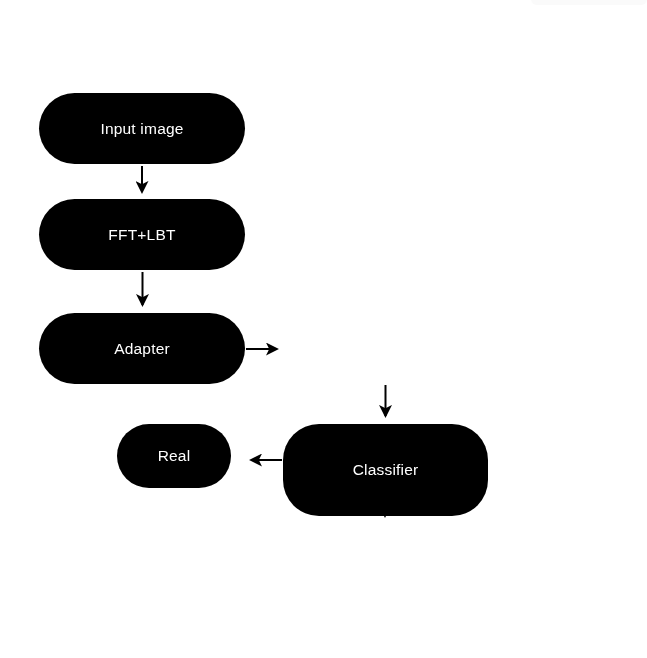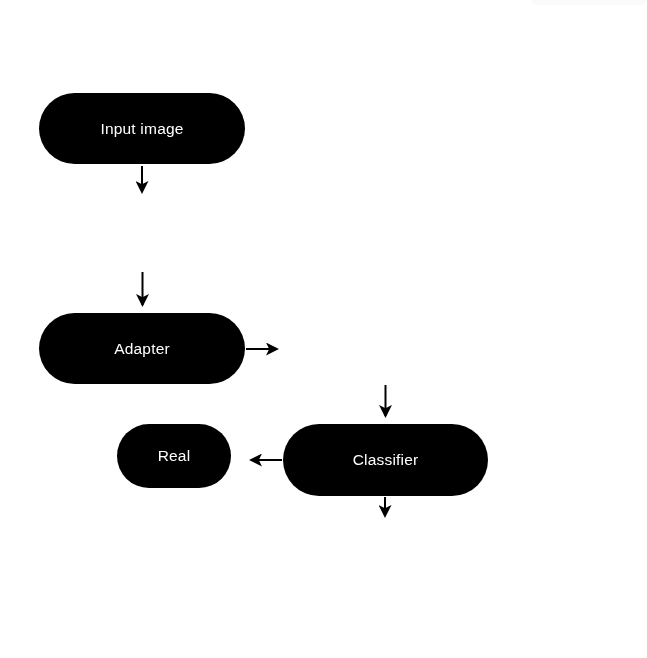--- a/index.html
+++ b/index.html
@@ -42,21 +42,21 @@
     font-size: 15.5px;
     letter-spacing: 0.2px;
     text-align: center;
     box-sizing: border-box;
   }
   .node-input-image   { left: 31px;  top: 93px;  width: 206px; height: 71px; }
   .node-fft-lbt       { left: 31px;  top: 199px; width: 206px; height: 71px; }
   .node-adapter       { left: 31px;  top: 313px; width: 206px; height: 71px; }
   .node-binary        { left: 275px; top: 313px; width: 205px; height: 71px; }
   .node-real          { left: 109px; top: 424px; width: 114px; height: 64px; }
-  .node-classifier    { left: 275px; top: 424px; width: 205px; height: 72px; justify-content: center; }
+  .node-classifier    { left: 275px; top: 424px; width: 205px; height: 92px; justify-content: center; }
   .node-fake          { left: 321px; top: 523px; width: 112px; height: 73px; }
   svg.edges {
     position: absolute;
     left: 0;
     top: 0;
     pointer-events: none;
   }
 </style>
 </head>
 <body>
@@ -76,20 +76,23 @@
     <line x1="238" y1="349" x2="269" y2="349" stroke="#000000" stroke-width="2" marker-end="url(#arrowhead)"></line>
     <line x1="377.5" y1="385" x2="377.5" y2="416" stroke="#000000" stroke-width="2" marker-end="url(#arrowhead)"></line>
     <line x1="274" y1="460" x2="243" y2="460" stroke="#000000" stroke-width="2" marker-end="url(#arrowhead)"></line>
     <line x1="377" y1="497" x2="377" y2="516" stroke="#000000" stroke-width="2" marker-end="url(#arrowhead)"></line>
   </svg>
 
   <div class="node node-input-image">
     <span>Input image</span>
   </div>
 
+  <div class="node node-fft-lbt">
+    <span>FFT+LBT</span>
+  </div>
 
   <div class="node node-adapter">
     <span>Adapter</span>
   </div>
 
 
   <div class="node node-real">
     <span>Real</span>
   </div>
 

